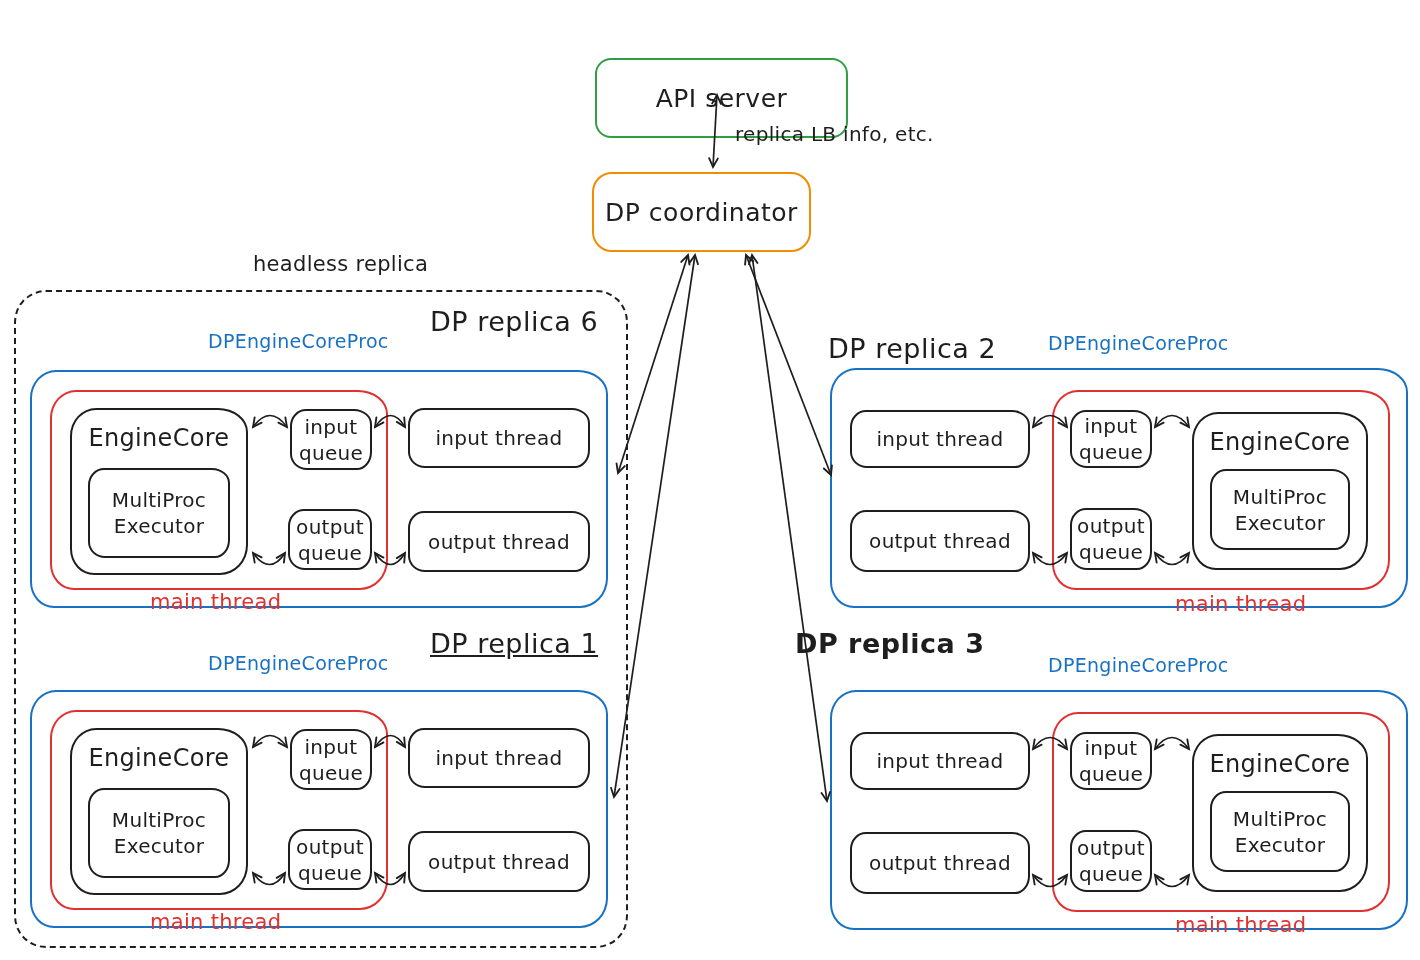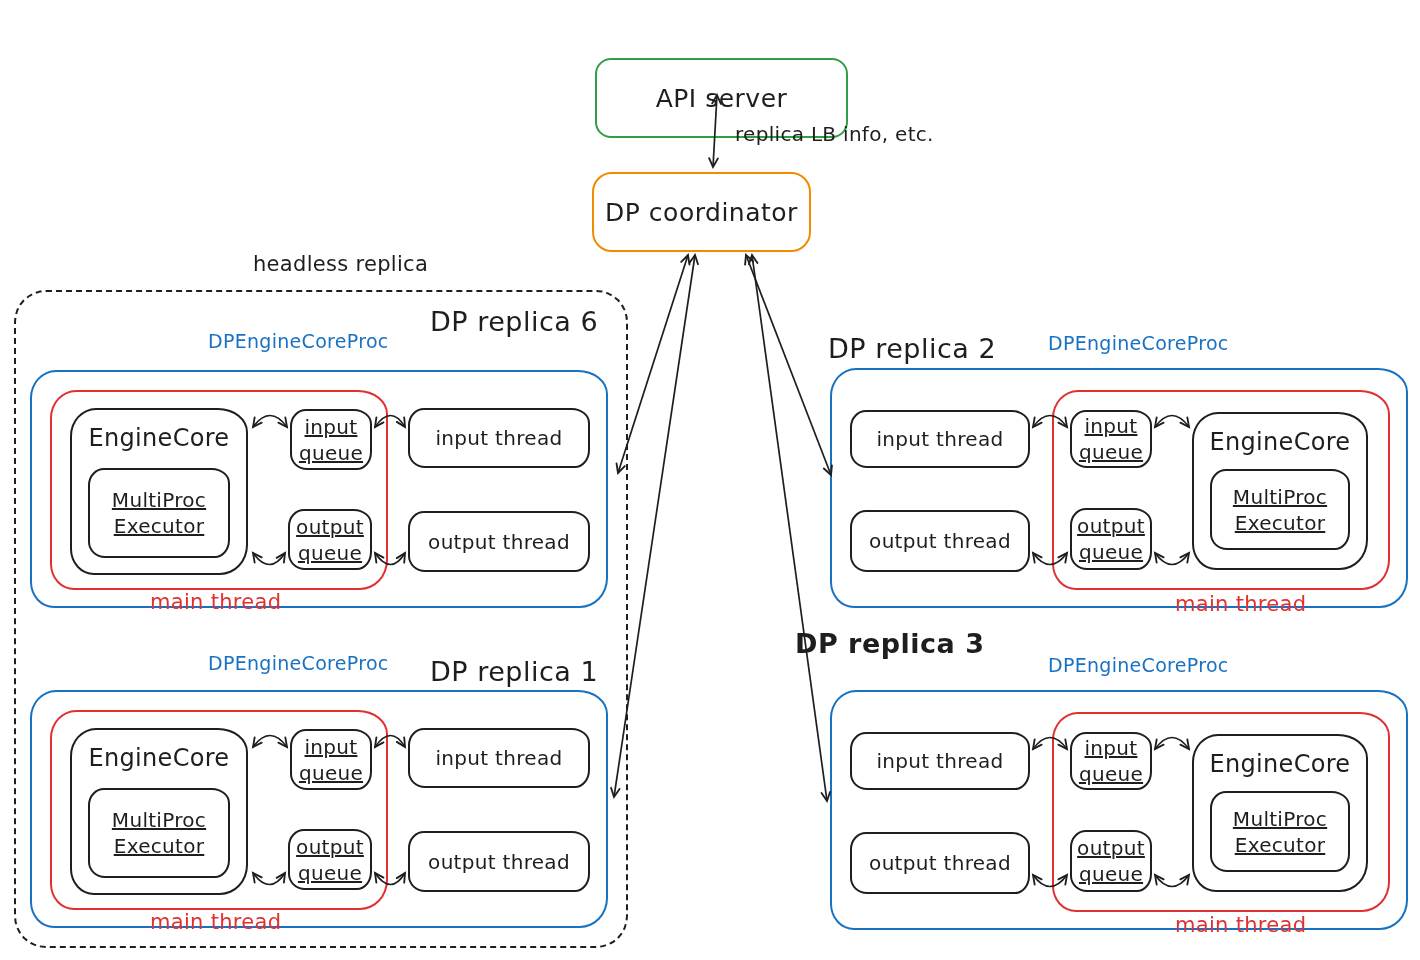--- a/index.html
+++ b/index.html
@@ -10,21 +10,21 @@
   .box{
     position:absolute;background:#ffffff;border:2.4px solid #1e1e1e;
     border-radius:26px 30px 28px 24px / 28px 24px 30px 26px;
     box-sizing:border-box;
   }
   .box.blue{border-color:#1971c2;background:transparent;}
   .box.red{border-color:#e03131;background:transparent;}
   .box.small{border-radius:16px 18px 15px 17px / 17px 15px 18px 16px;}
   .flex-center{display:flex;align-items:center;justify-content:center;text-align:center;}
   .two-line{display:flex;flex-direction:column;align-items:center;justify-content:center;
-    width:100%;height:100%;line-height:1.3;text-decoration:underline;}
+    width:100%;height:100%;line-height:1.3;}
   .node-label{font-size:20px;letter-spacing:0.3px;}
   .ec-label{position:absolute;top:14px;left:0;width:100%;text-align:center;font-size:24px;letter-spacing:0.3px;}
   .replica-title{position:absolute;font-size:27px;letter-spacing:0.5px;white-space:nowrap;}
   .proc-label{position:absolute;font-size:19px;color:#1971c2;letter-spacing:0.3px;white-space:nowrap;}
   .main-thread-label{position:absolute;font-size:21px;color:#e03131;letter-spacing:0.3px;white-space:nowrap;}
   .big-node{font-size:25px;letter-spacing:0.5px;}
   .annotation{position:absolute;font-size:20px;letter-spacing:0.3px;white-space:nowrap;}
   .dashed-box{
     position:absolute;border:2.2px dashed #1e1e1e;border-radius:32px;box-sizing:border-box;
   }
@@ -78,21 +78,21 @@
     <div class="box small flex-center node-label" style="left:408px;top:408px;width:182px;height:60px;">
       <span>input thread</span>
     </div>
     <div class="box small flex-center node-label" style="left:408px;top:511px;width:182px;height:61px;">
       <span>output thread</span>
     </div>
     <div class="main-thread-label" style="left:150px;top:590px;">main thread</div>
   </div>
 
   <div>
-    <div class="replica-title" style="left:430px;top:656px;">DP replica 1</div>
+    <div class="replica-title" style="left:430px;top:628px;text-decoration:underline;">DP replica 1</div>
     <div class="proc-label" style="left:208px;top:652px;">DPEngineCoreProc</div>
     <div class="box blue" style="left:30px;top:690px;width:578px;height:238px;"></div>
     <div class="box red" style="left:50px;top:710px;width:338px;height:200px;"></div>
     <div class="box" style="left:70px;top:728px;width:178px;height:167px;">
       <div class="ec-label">EngineCore</div>
     </div>
     <div class="box small" style="left:88px;top:788px;width:142px;height:90px;">
       <div class="two-line node-label">
         <span>MultiProc</span>
         <span>Executor</span>

